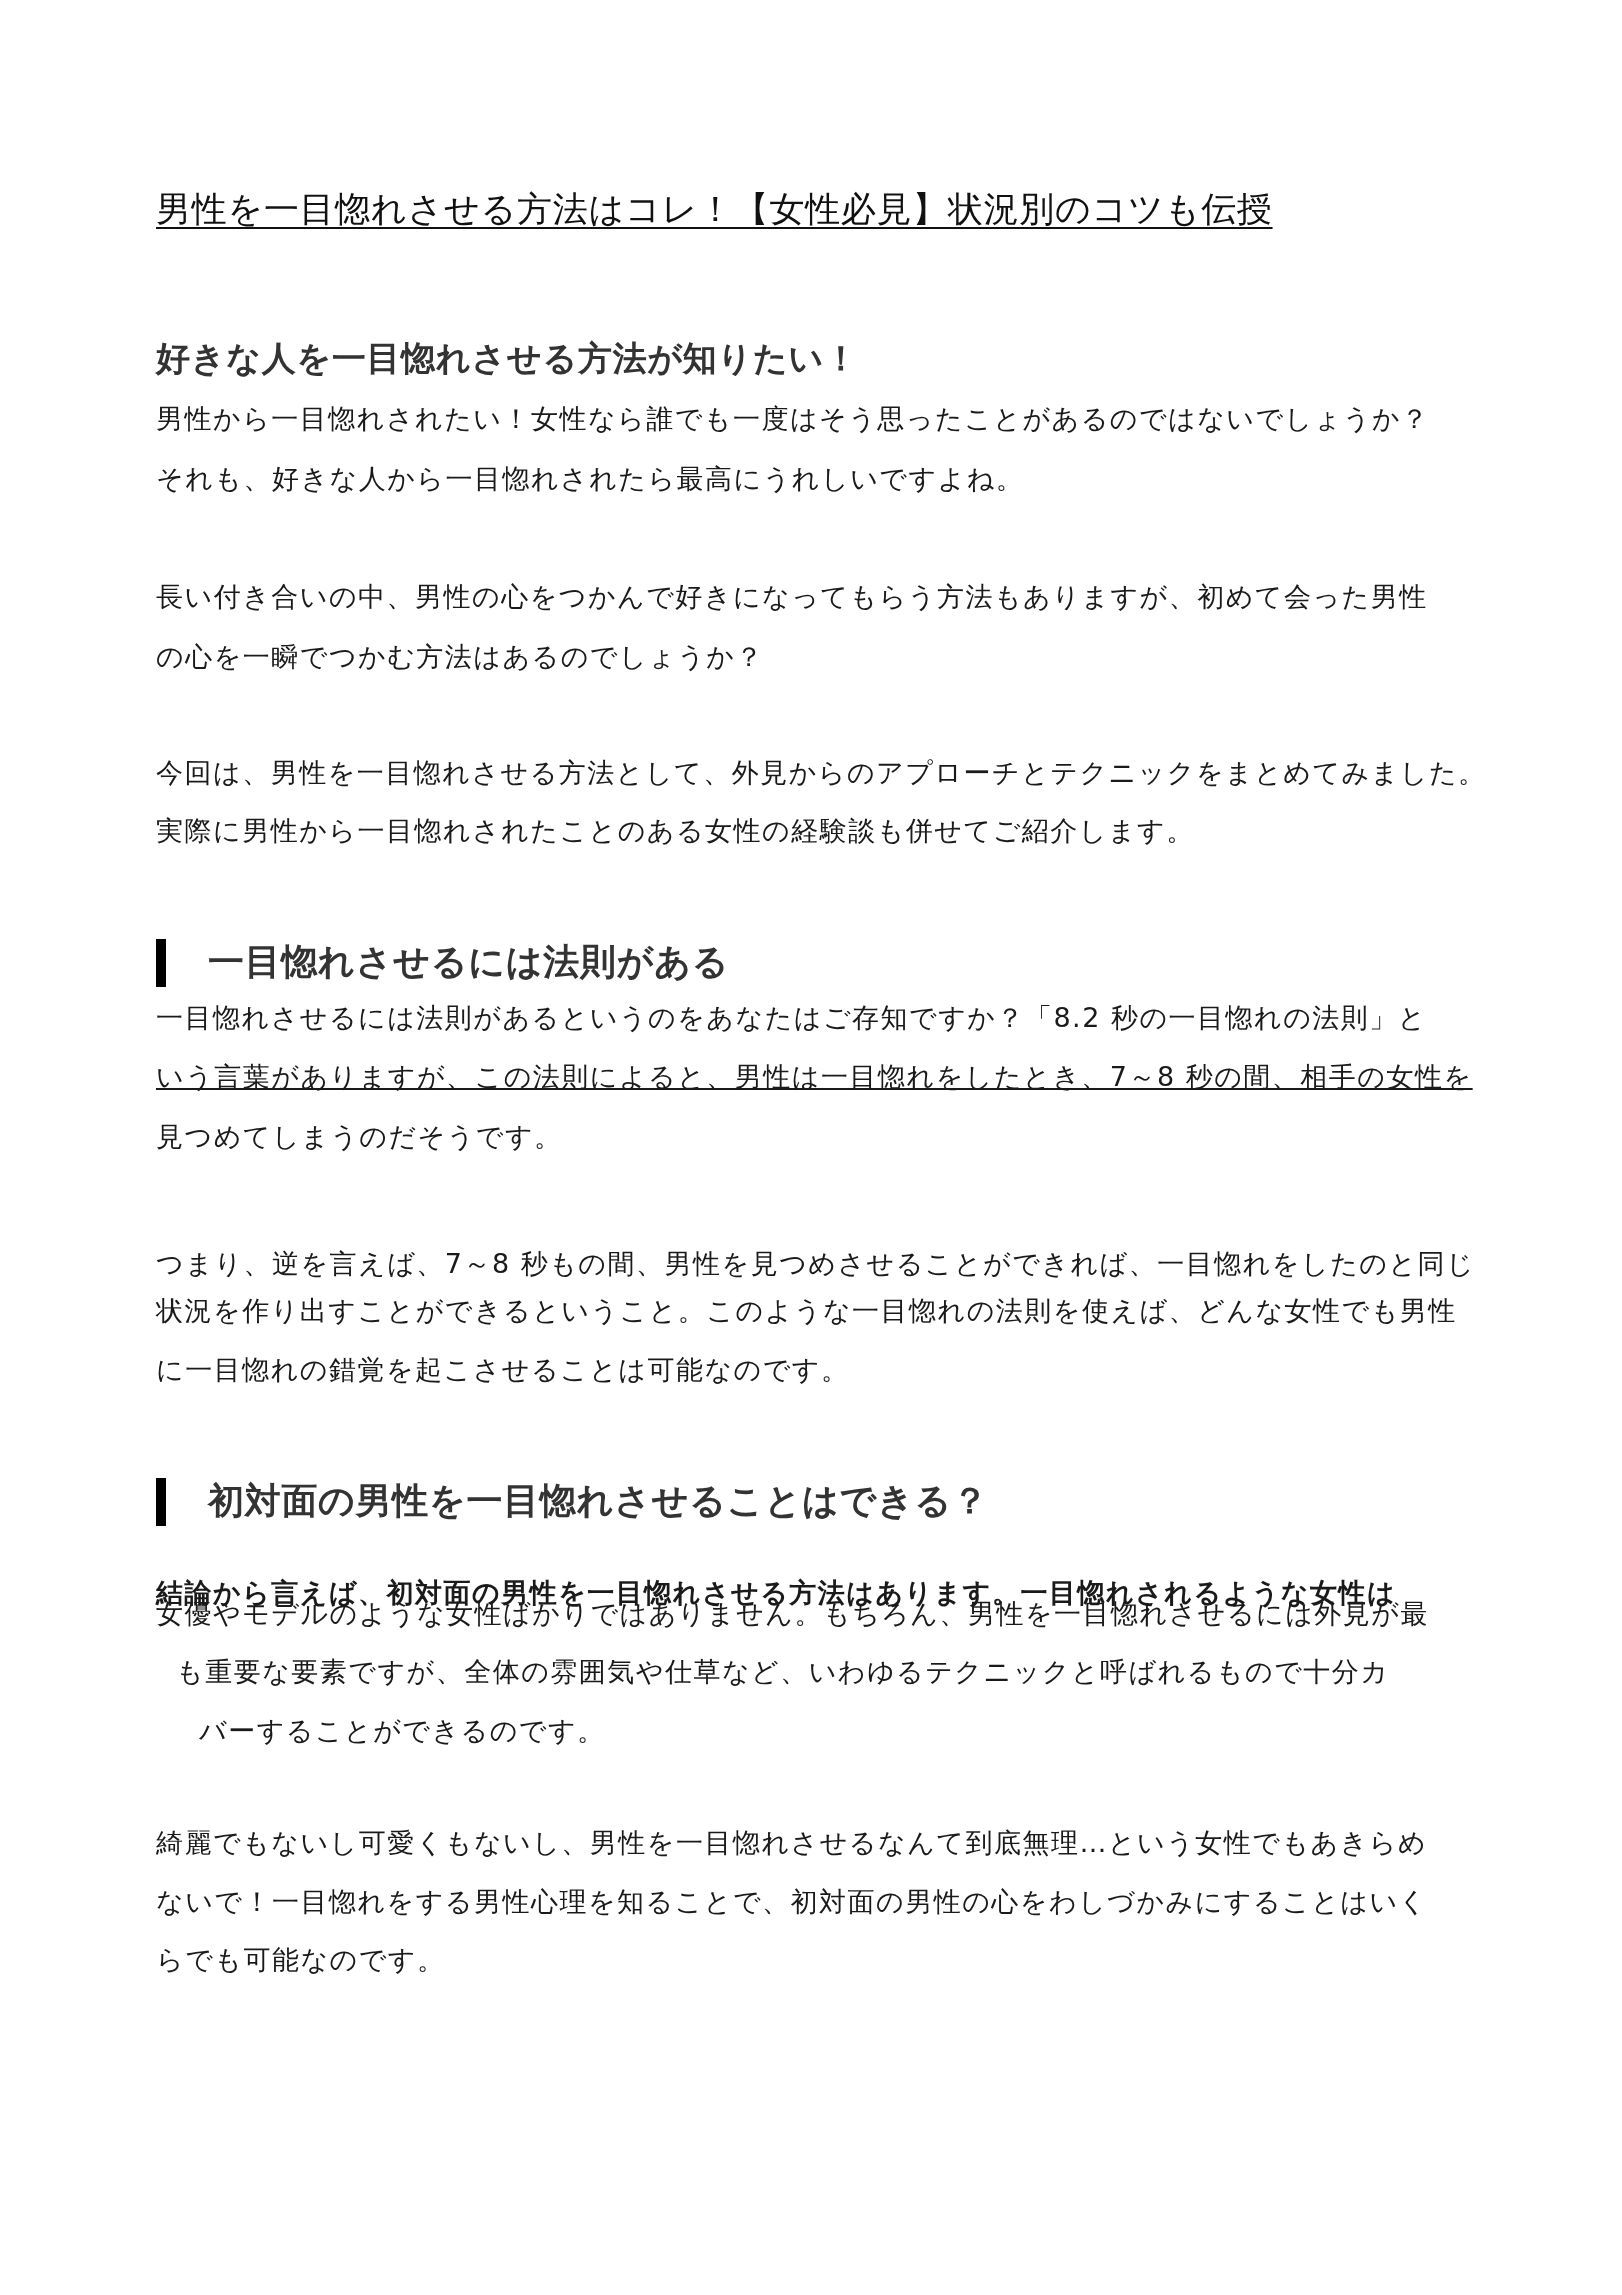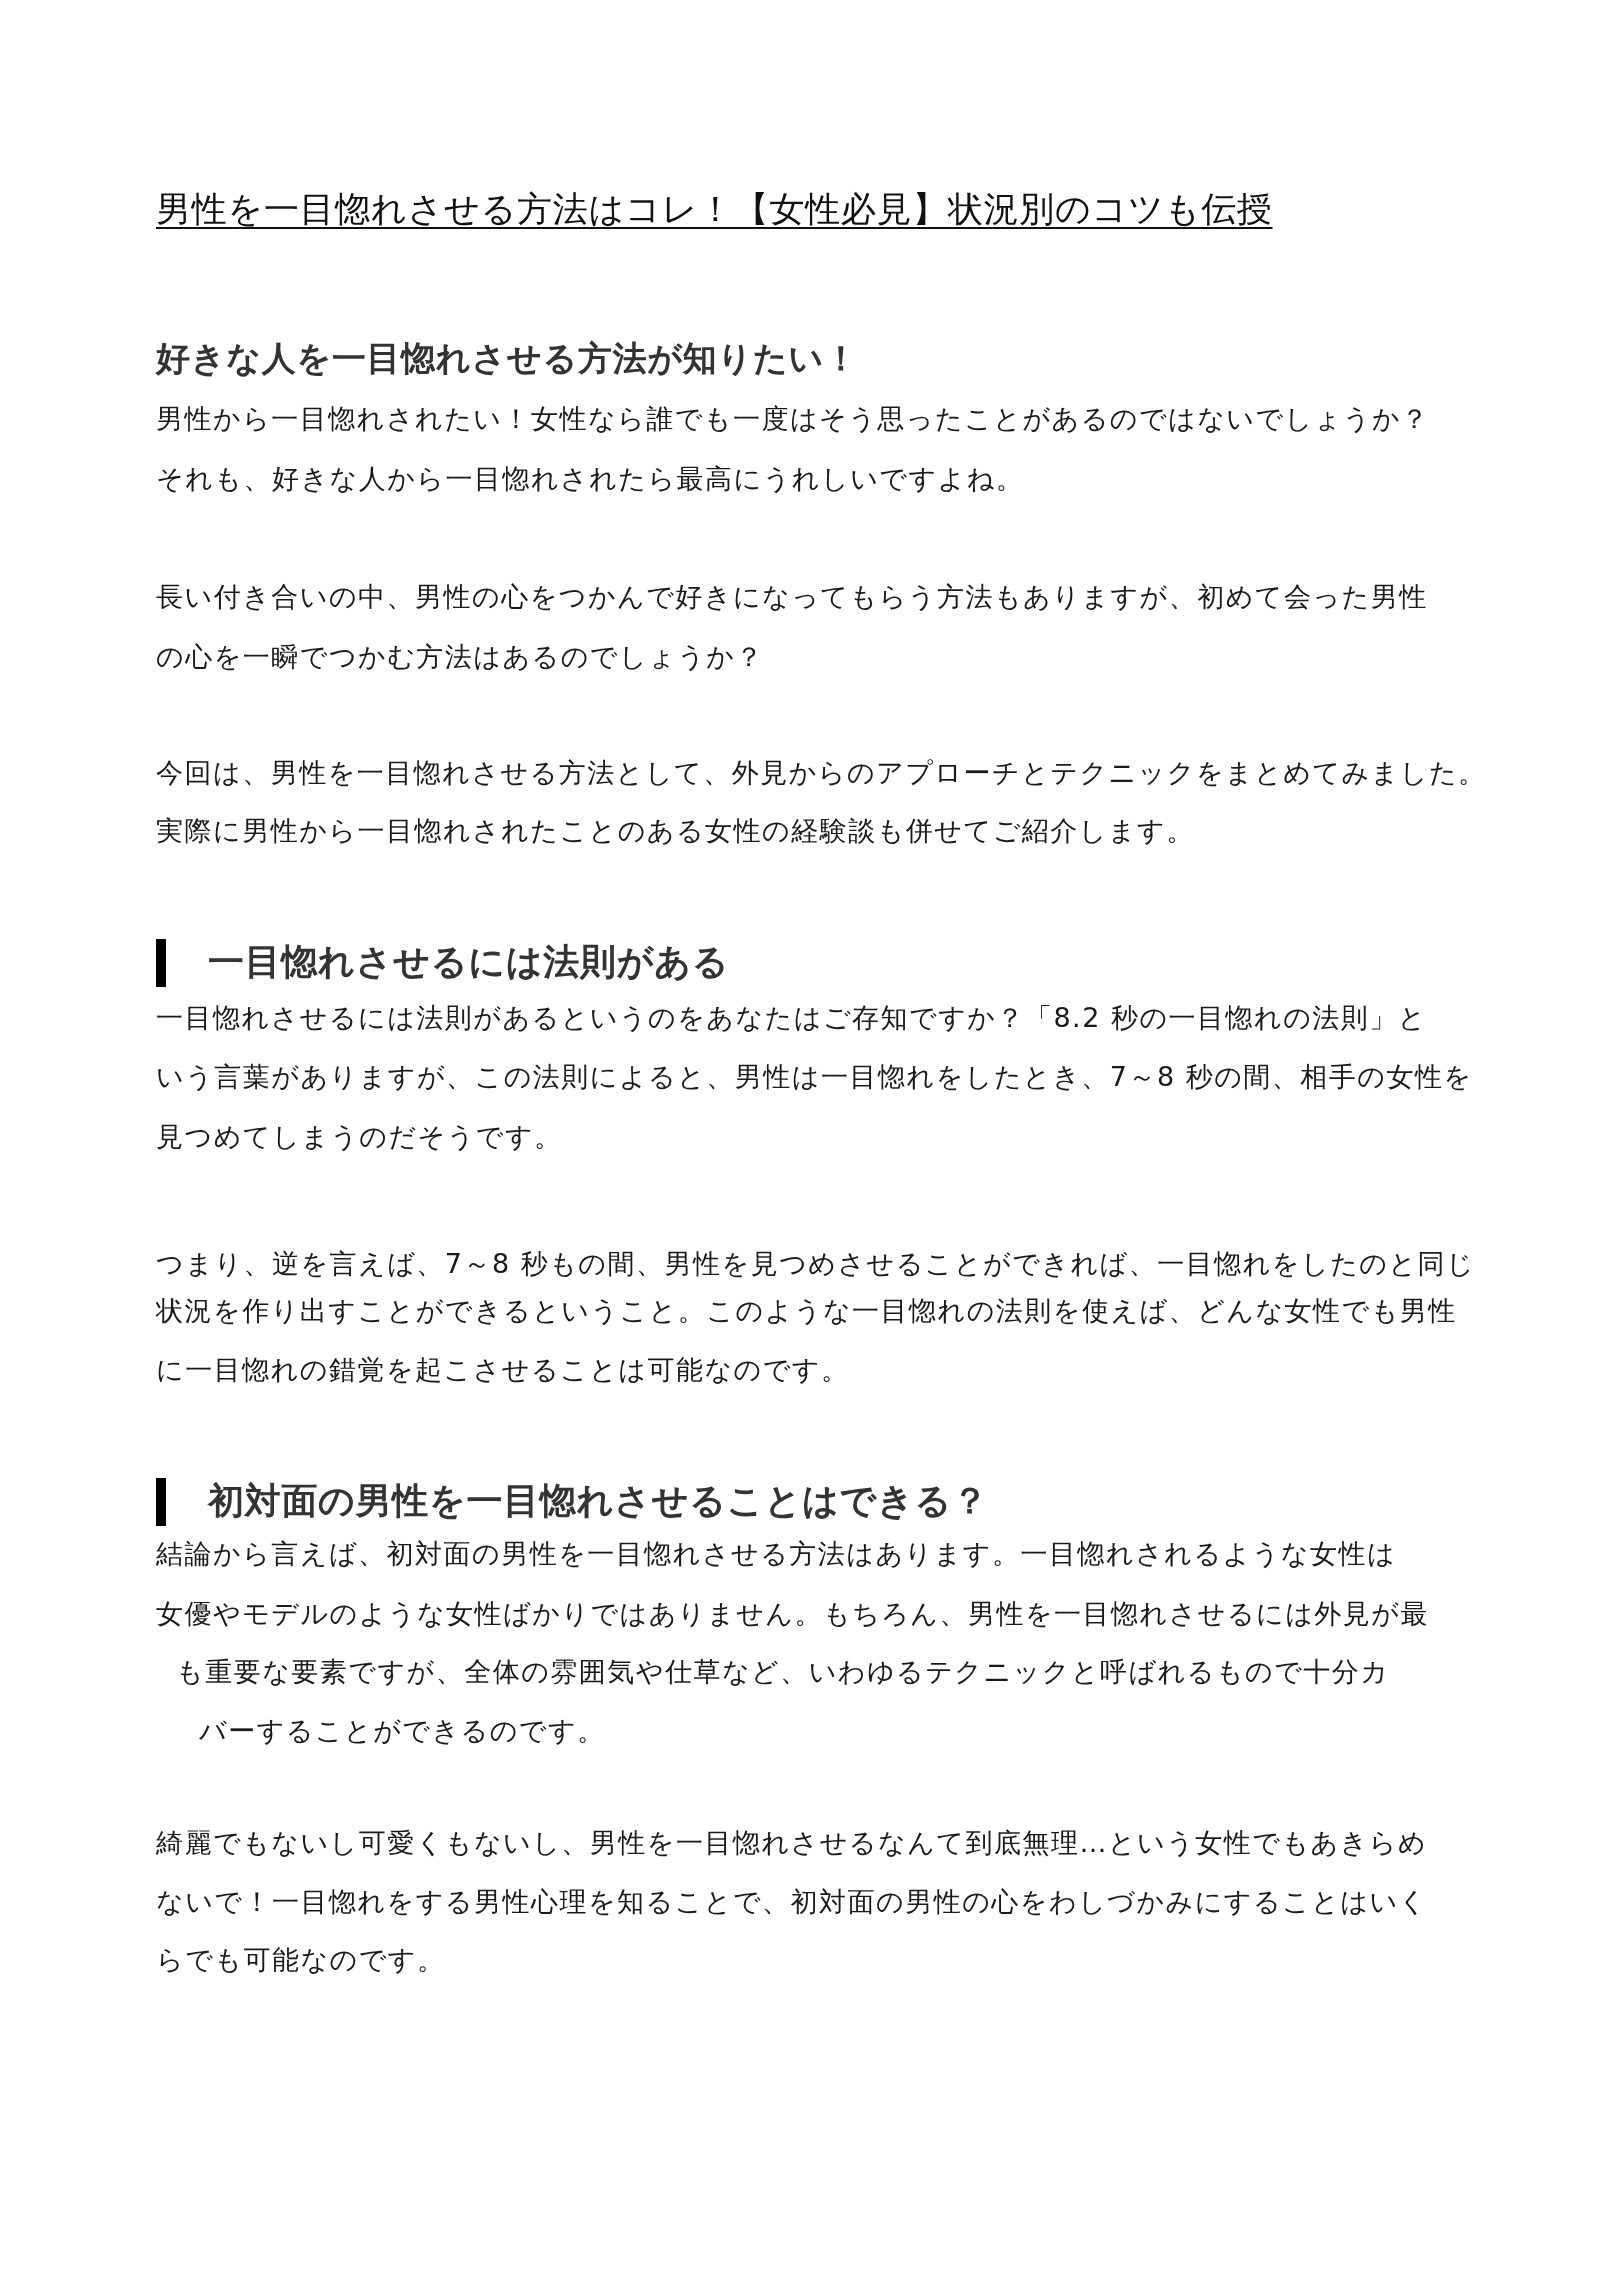--- a/index.html
+++ b/index.html
@@ -44,29 +44,29 @@
   <div class="p-line" style="top:461px;">それも、好きな人から一目惚れされたら最高にうれしいですよね。</div>
 
   <div class="p-line" style="top:579px;">長い付き合いの中、男性の心をつかんで好きになってもらう方法もありますが、初めて会った男性</div>
   <div class="p-line" style="top:639px;">の心を一瞬でつかむ方法はあるのでしょうか？</div>
 
   <div class="p-line" style="top:755px;">今回は、男性を一目惚れさせる方法として、外見からのアプローチとテクニックをまとめてみました。</div>
   <div class="p-line" style="top:813px;">実際に男性から一目惚れされたことのある女性の経験談も併せてご紹介します。</div>
 
   <div class="h-bar" style="top:939px;">一目惚れさせるには法則がある</div>
   <div class="p-line" style="top:1000px;">一目惚れさせるには法則があるというのをあなたはご存知ですか？「8.2 秒の一目惚れの法則」と</div>
-  <div class="p-line" style="top:1059px;">いう言葉がありますが、この法則によると、男性は一目惚れをしたとき、7～8 秒の間、相手の女性を</div>
+  <div class="p-line" style="top:1059px;text-decoration:underline;">いう言葉がありますが、この法則によると、男性は一目惚れをしたとき、7～8 秒の間、相手の女性を</div>
   <div class="p-line" style="top:1119px;">見つめてしまうのだそうです。</div>
 
   <div class="p-line" style="top:1233px;margin-top:13px;">つまり、逆を言えば、7～8 秒もの間、男性を見つめさせることができれば、一目惚れをしたのと同じ</div>
   <div class="p-line" style="top:1293px;">状況を作り出すことができるということ。このような一目惚れの法則を使えば、どんな女性でも男性</div>
   <div class="p-line" style="top:1352px;">に一目惚れの錯覚を起こさせることは可能なのです。</div>
 
   <div class="h-bar" style="top:1478px;">初対面の男性を一目惚れさせることはできる？</div>
-  <div class="p-line" style="top:1536px;">結論から言えば、初対面の男性を一目惚れさせる方法はあります。一目惚れされるような女性は</div>
+  <div class="p-line" style="top:1575px;font-weight:bold;">結論から言えば、初対面の男性を一目惚れさせる方法はあります。一目惚れされるような女性は</div>
   <div class="p-line" style="top:1596px;">女優やモデルのような女性ばかりではありません。もちろん、男性を一目惚れさせるには外見が最</div>
   <div class="p-line" style="top:1654px;margin-left:20px;">も重要な要素ですが、全体の雰囲気や仕草など、いわゆるテクニックと呼ばれるもので十分カ</div>
   <div class="p-line" style="top:1713px;margin-left:43px;">バーすることができるのです。</div>
 
   <div class="p-line" style="top:1825px;">綺麗でもないし可愛くもないし、男性を一目惚れさせるなんて到底無理…という女性でもあきらめ</div>
   <div class="p-line" style="top:1884px;">ないで！一目惚れをする男性心理を知ることで、初対面の男性の心をわしづかみにすることはいく</div>
   <div class="p-line" style="top:1942px;text-align:right;">らでも可能なのです。</div>
 </div>
 
 

